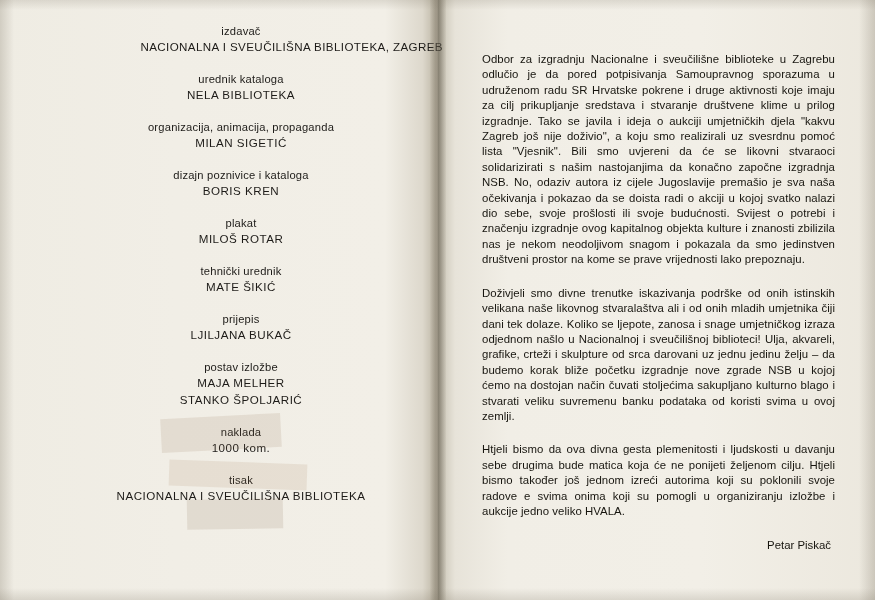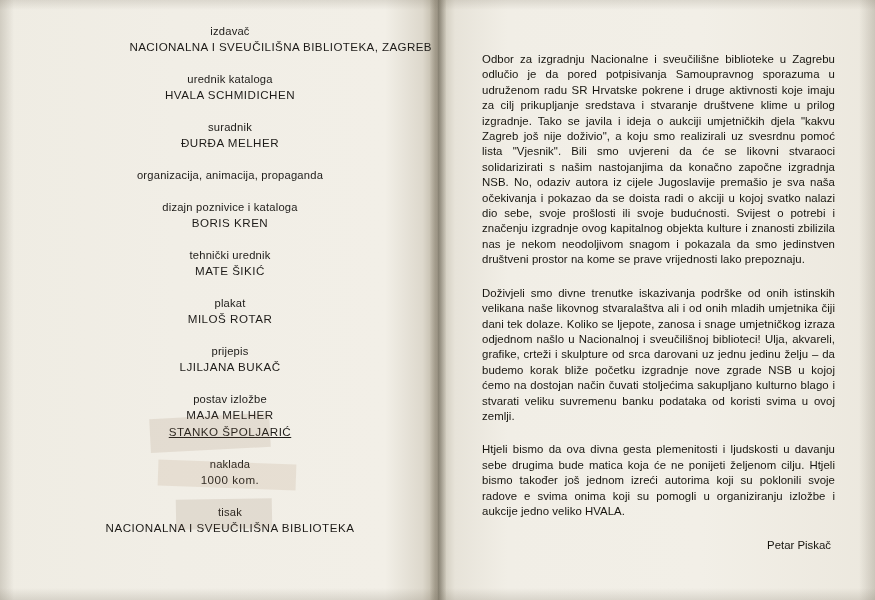--- a/index.html
+++ b/index.html
@@ -32,21 +32,21 @@
     background: linear-gradient(90deg, rgba(140,132,116,0.05) 0%, rgba(120,112,96,0.45) 45%, rgba(90,84,70,0.55) 52%, rgba(150,142,126,0.10) 100%);
     pointer-events: none;
   }
   .page {
     position: absolute;
     top: 0;
     height: 600px;
     box-sizing: border-box;
   }
   .page-left {
-    left: 0;
+    left: 11px;
     width: 460px;
     padding: 24px 28px 12px 28px;
   }
   .page-right {
     left: 444px;
     width: 431px;
     padding: 52px 40px 20px 38px;
   }
 
   
@@ -66,21 +66,20 @@
     font-size: 11.6px;
     line-height: 16px;
     letter-spacing: 0.5px;
   }
   .cred .name.wide {
     letter-spacing: 0.4px;
     text-align: right;
   }
   .cred .name + .name {
     margin-top: 1px;
-    text-decoration: underline;
   }
   .first-role {
     font-size: 11.6px;
     line-height: 16px;
   }
 
   
   .ghost {
     position: absolute;
     left: 150px;
@@ -174,45 +173,42 @@
     <div class="colophon">
 
       <div class="cred">
         <div class="role first-role">izdavač</div>
         <div class="name wide">NACIONALNA I SVEUČILIŠNA BIBLIOTEKA, ZAGREB</div>
       </div>
 
 
       <div class="cred">
         <div class="role">urednik kataloga</div>
-        <div class="name">HVALA SCHMIDICHEN</div>
-      </div>
-
-      <div class="cred">
-        <div class="role">suradnik</div>
-        <div class="name">ĐURĐA MELHER</div>
-      </div>
+        <div class="name">NELA BIBLIOTEKA</div>
+      </div>
+
 
       <div class="cred">
         <div class="role">organizacija, animacija, propaganda</div>
+        <div class="name">MILAN SIGETIĆ</div>
       </div>
 
       <div class="cred">
         <div class="role">dizajn poznivice i kataloga</div>
         <div class="name">BORIS KREN</div>
       </div>
 
       <div class="cred">
+        <div class="role">plakat</div>
+        <div class="name">MILOŠ ROTAR</div>
+      </div>
+
+      <div class="cred">
         <div class="role">tehnički urednik</div>
         <div class="name">MATE ŠIKIĆ</div>
-      </div>
-
-      <div class="cred">
-        <div class="role">plakat</div>
-        <div class="name">MILOŠ ROTAR</div>
       </div>
 
       <div class="cred">
         <div class="role">prijepis</div>
         <div class="name">LJILJANA BUKAČ</div>
       </div>
 
       <div class="cred">
         <div class="role">postav izložbe</div>
         <div class="name">MAJA MELHER</div>

